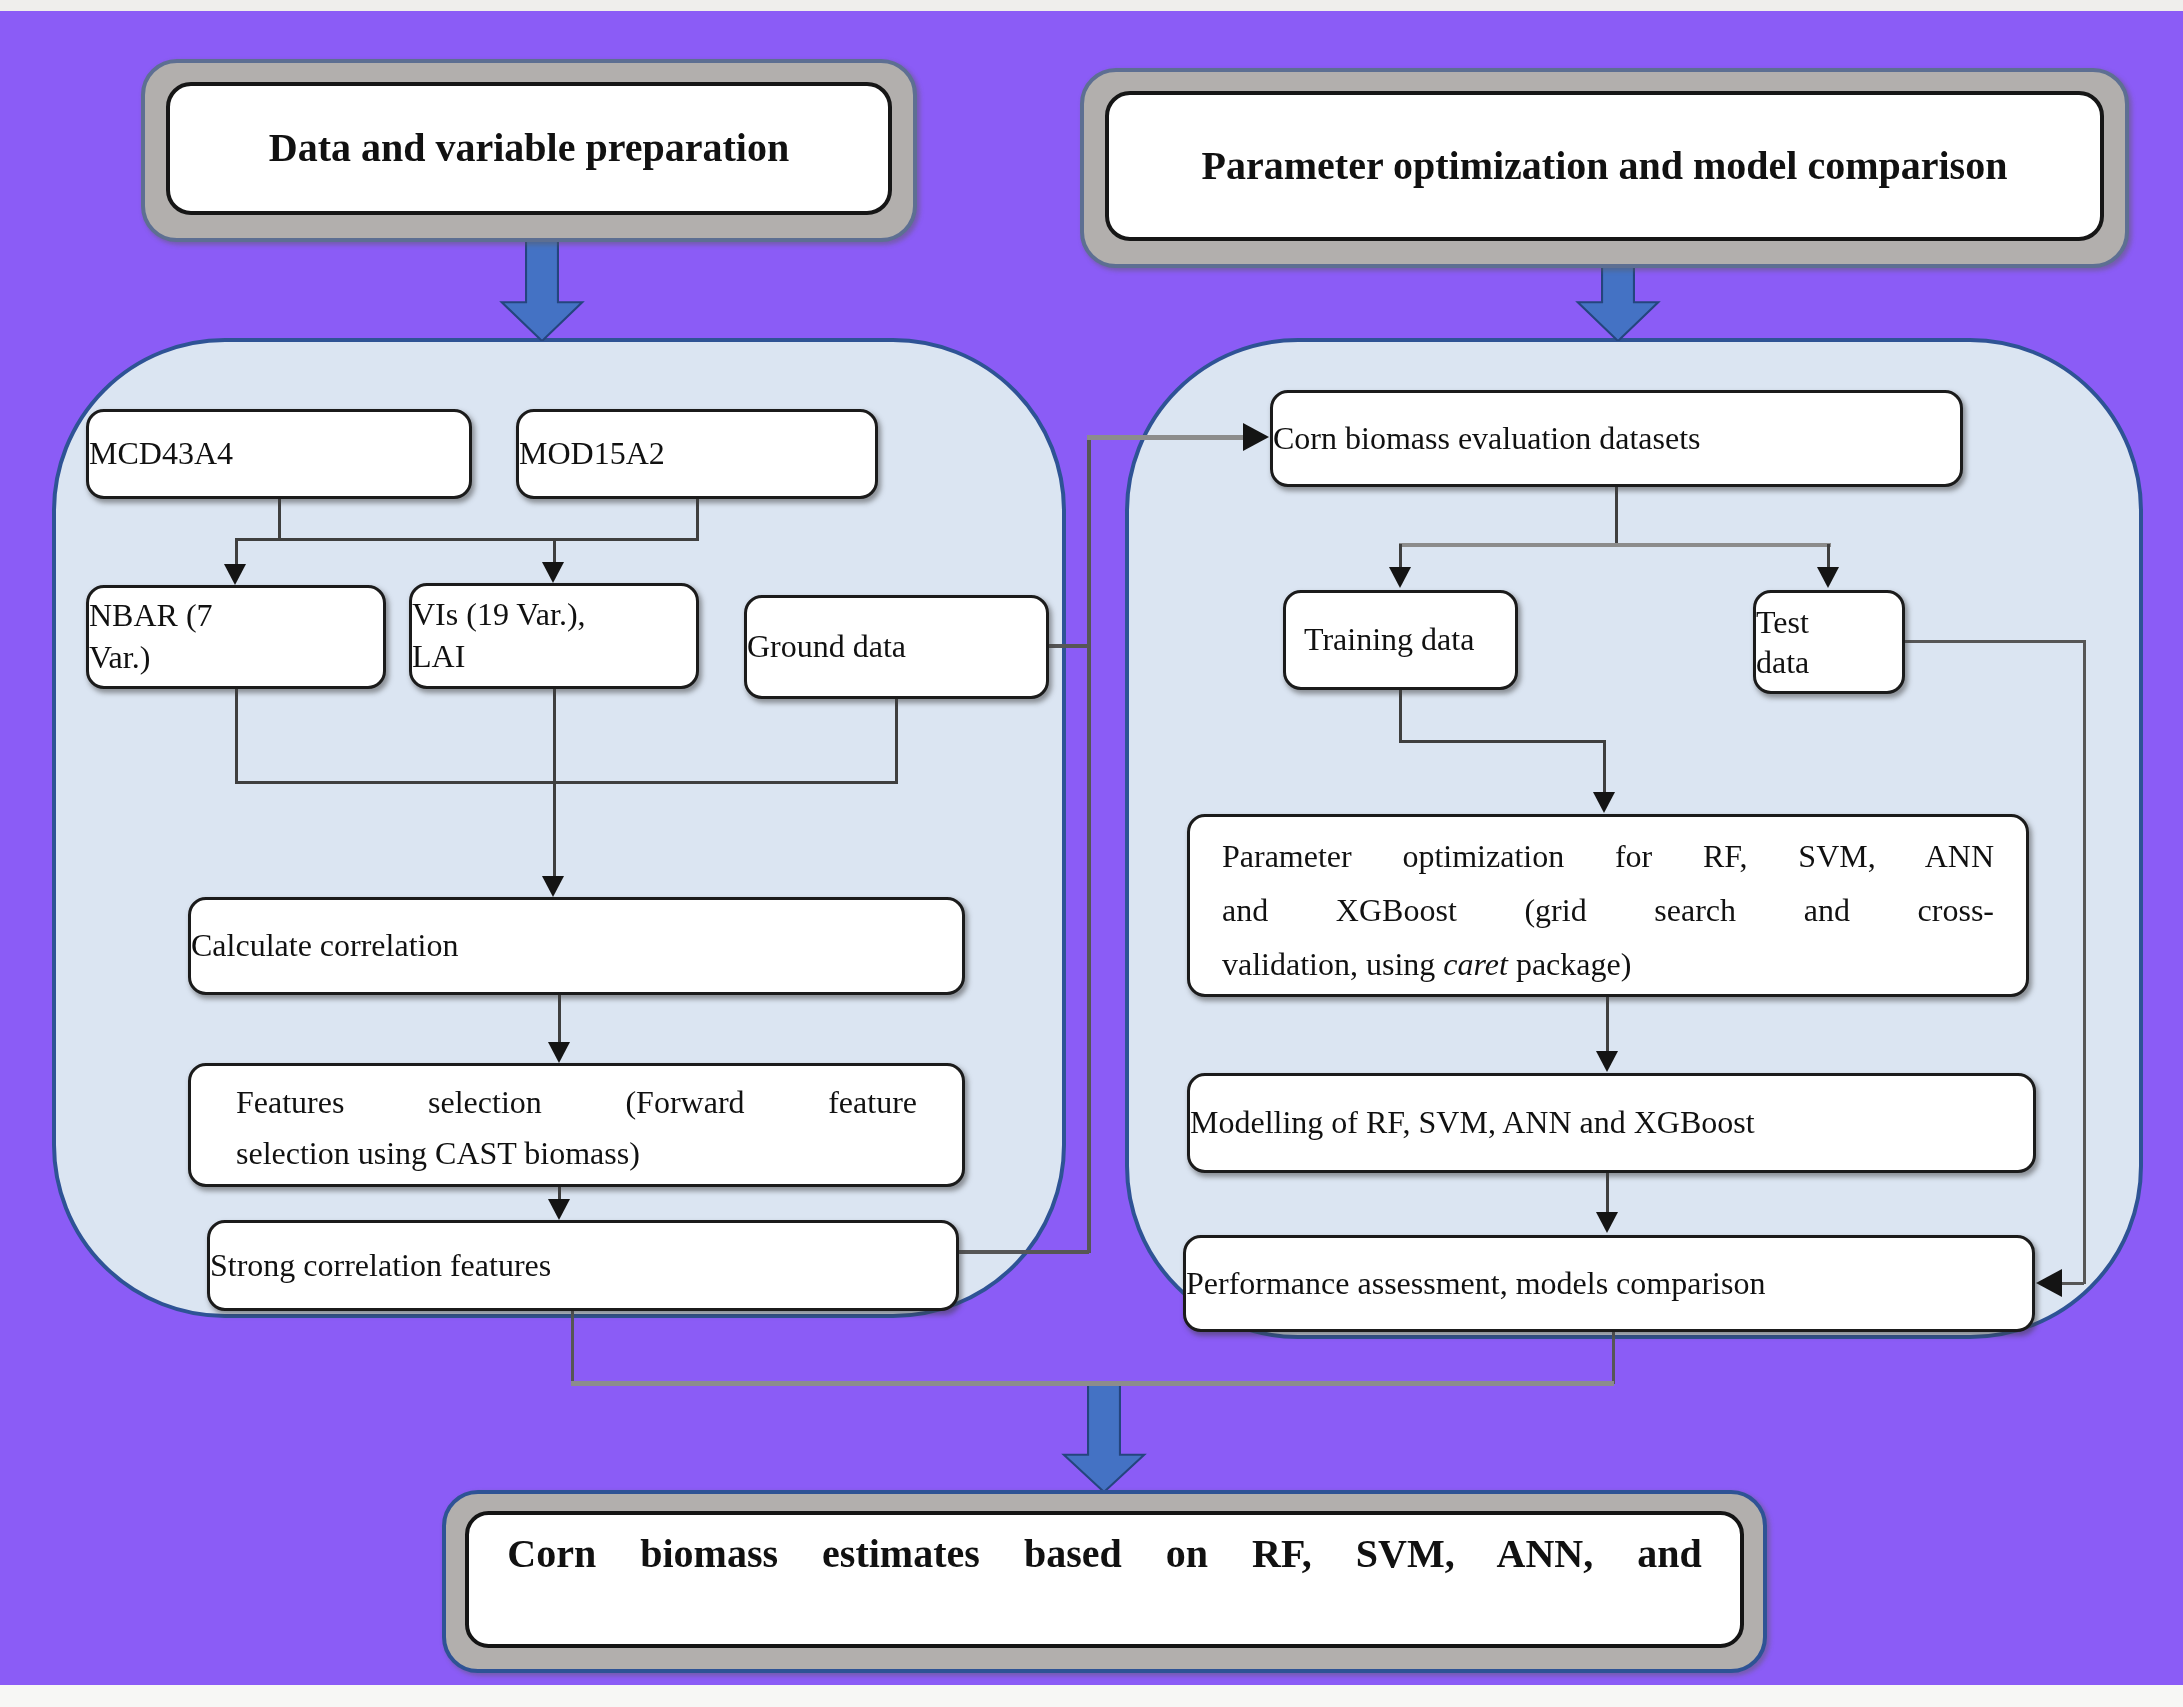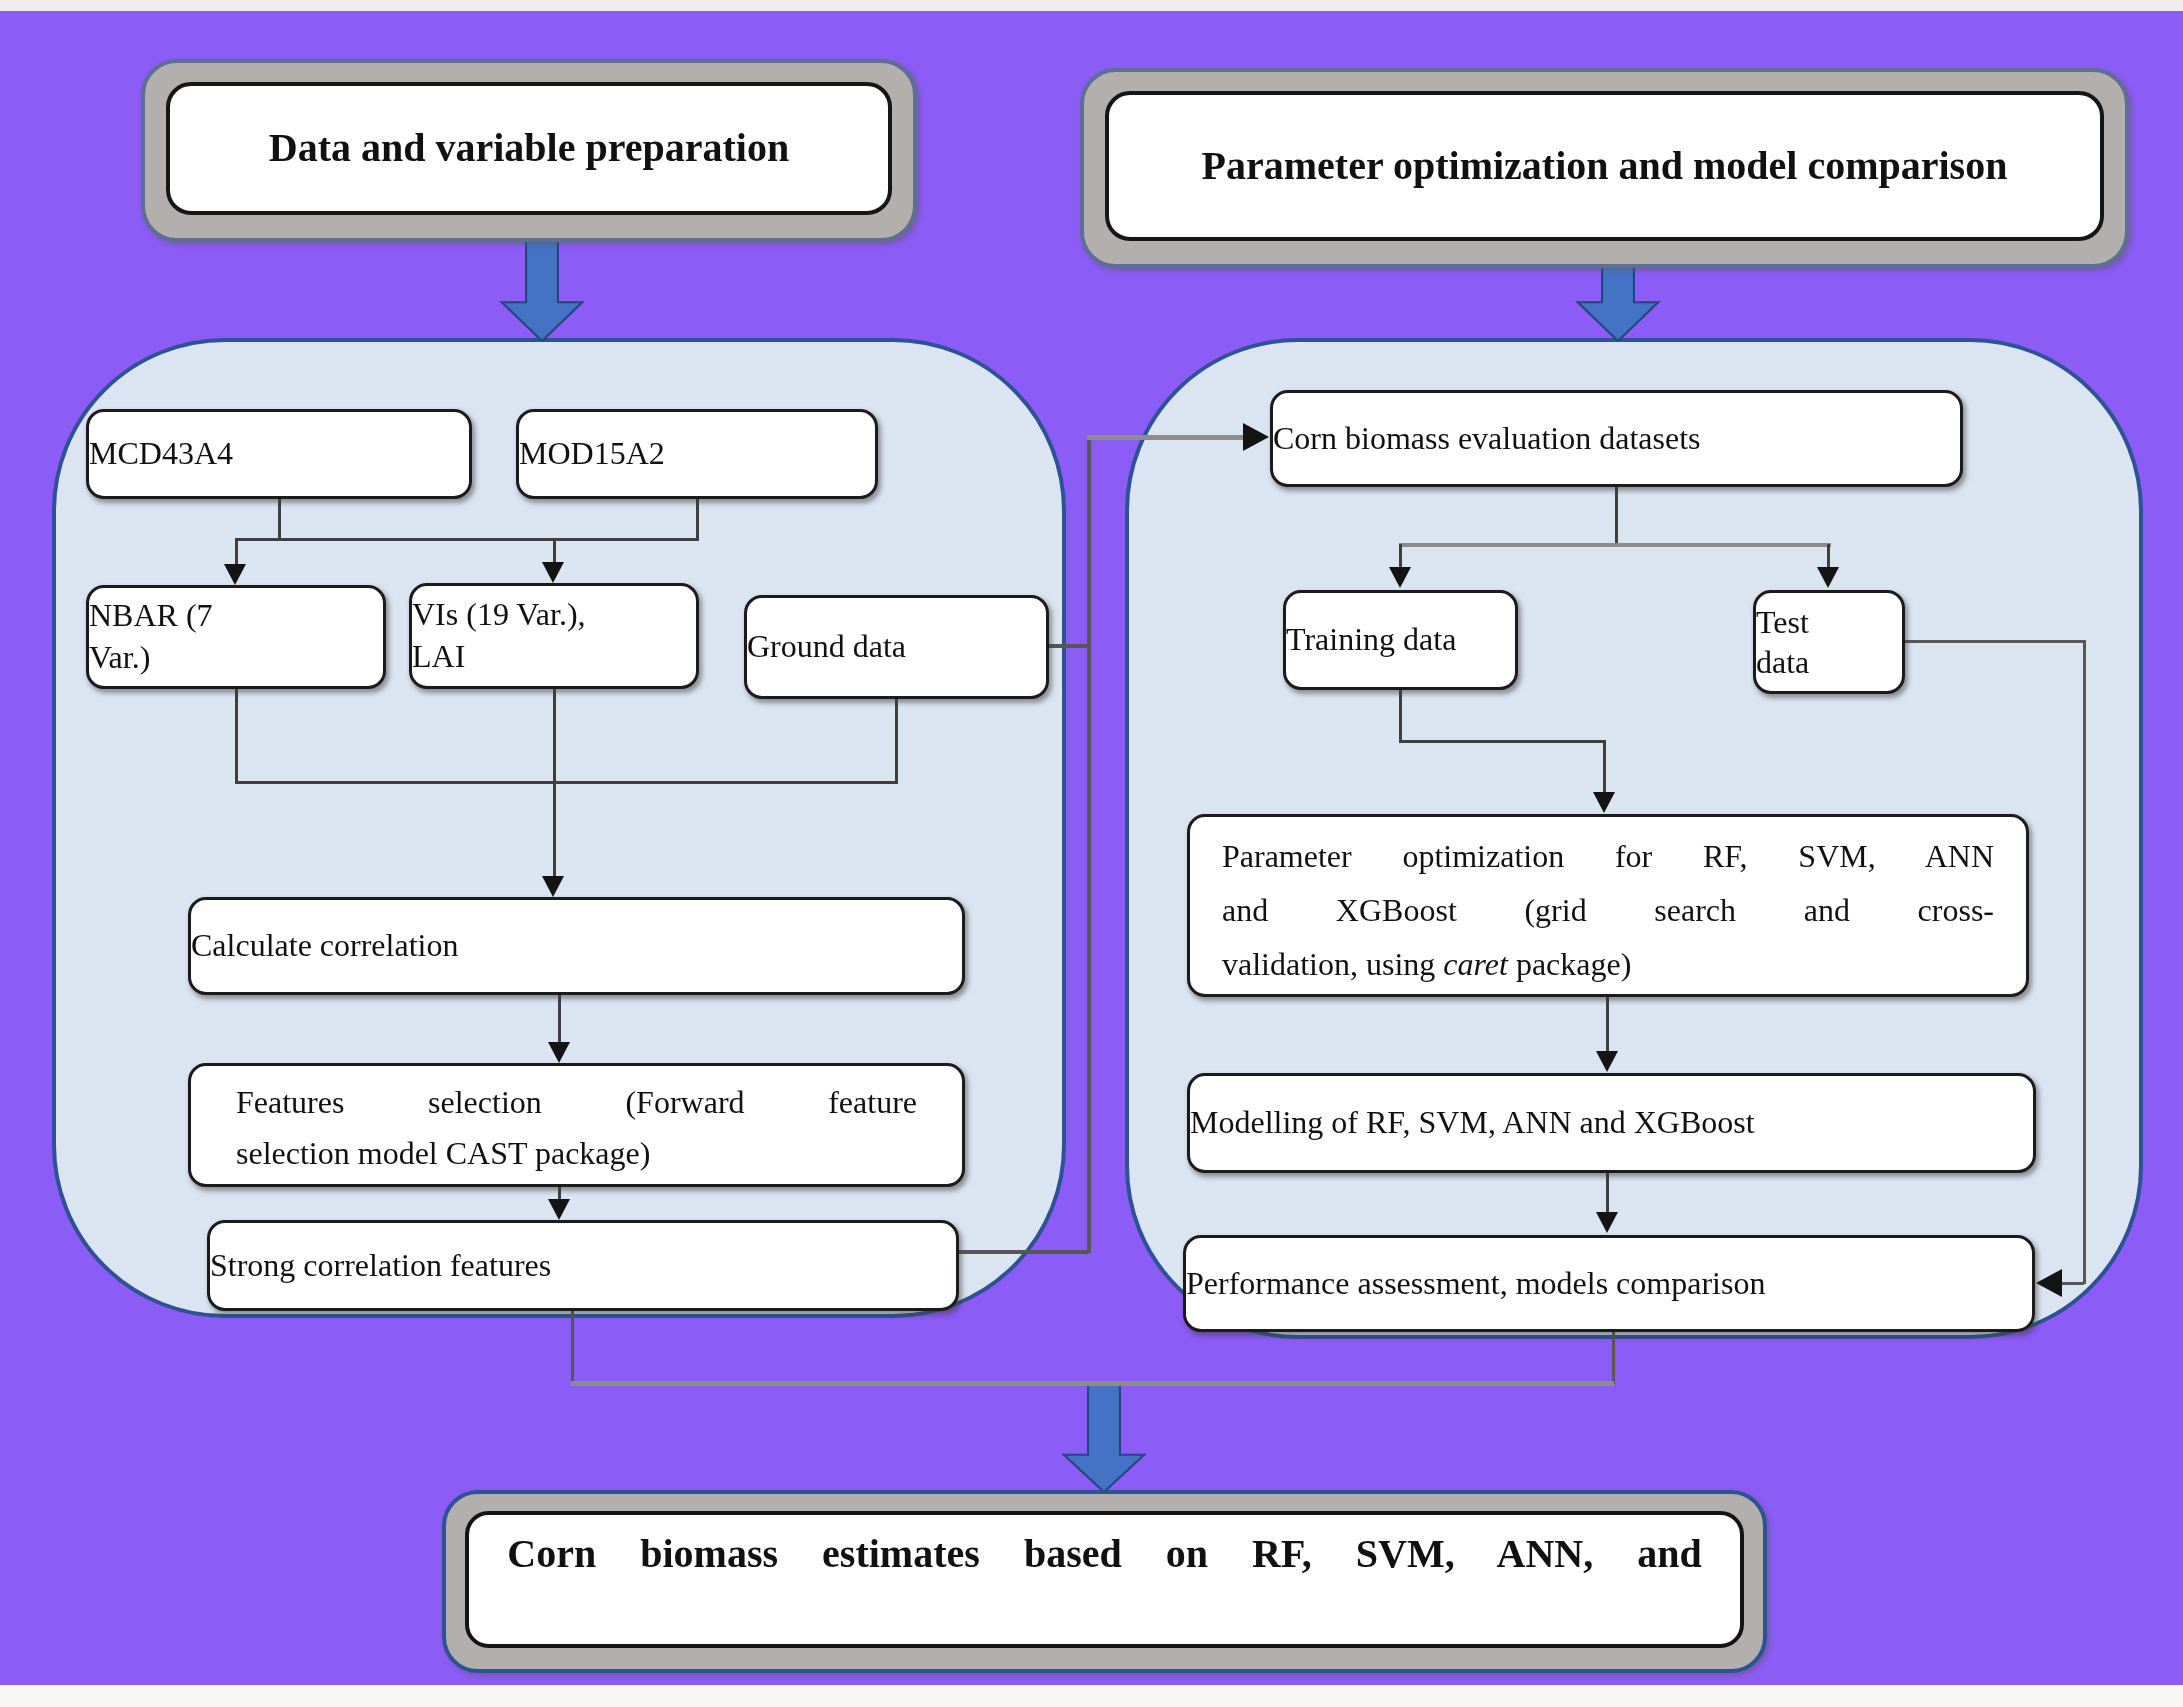--- a/index.html
+++ b/index.html
@@ -29,21 +29,21 @@
   #bx-mcd{left:86px;top:409px;width:386px;height:90px;}
   #bx-mod{left:516px;top:409px;width:362px;height:90px;}
   #bx-nbar{left:86px;top:585px;width:300px;height:104px;}
   #bx-vis{left:409px;top:583px;width:290px;height:106px;}
   #bx-ground{left:744px;top:595px;width:305px;height:104px;}
   #bx-calc{left:188px;top:897px;width:777px;height:98px;}
   #bx-feat{left:188px;top:1063px;width:777px;height:124px;display:block;padding:11px 45px 0;text-align:justify;}
   #bx-feat .line{line-height:51px;}
   #bx-strong{left:207px;top:1220px;width:752px;height:91px;}
   #bx-data{left:1270px;top:390px;width:693px;height:97px;}
-  #bx-train{left:1283px;top:590px;width:235px;height:100px;}
+  #bx-train{left:1283px;top:590px;width:235px;height:100px;padding-left:18px;}
   #bx-test{left:1753px;top:590px;width:152px;height:104px;line-height:1.25;}
   #bx-param{left:1187px;top:814px;width:842px;height:183px;display:block;padding:12.4px 32px 0;font-size:32px;text-align:justify;}
   #bx-param .line{line-height:54px;}
   #bx-model{left:1187px;top:1073px;width:849px;height:100px;}
   #bx-perf{left:1183px;top:1235px;width:852px;height:97px;}
   .jl{text-align:justify;text-align-last:justify;}
   .ll{text-align:left;text-align-last:left;}
   .it{font-style:italic;}
 
   
@@ -156,21 +156,21 @@
     <div>LAI</div>
   </div>
   <div class="fbox" id="bx-calc">
     <div>Calculate correlation</div>
   </div>
   <div class="fbox" id="bx-ground">
     <div>Ground data</div>
   </div>
   <div class="fbox" id="bx-feat">
     <div class="line jl">Features selection (Forward feature</div>
-    <div class="line ll">selection model CAST package)</div>
+    <div class="line ll">selection using CAST biomass)</div>
   </div>
   <div class="fbox" id="bx-strong">
     <div>Strong correlation features</div>
   </div>
 
   <div class="fbox" id="bx-data">
     <div>Corn biomass evaluation datasets</div>
   </div>
   <div class="fbox" id="bx-train">
     <div>Training data</div>

